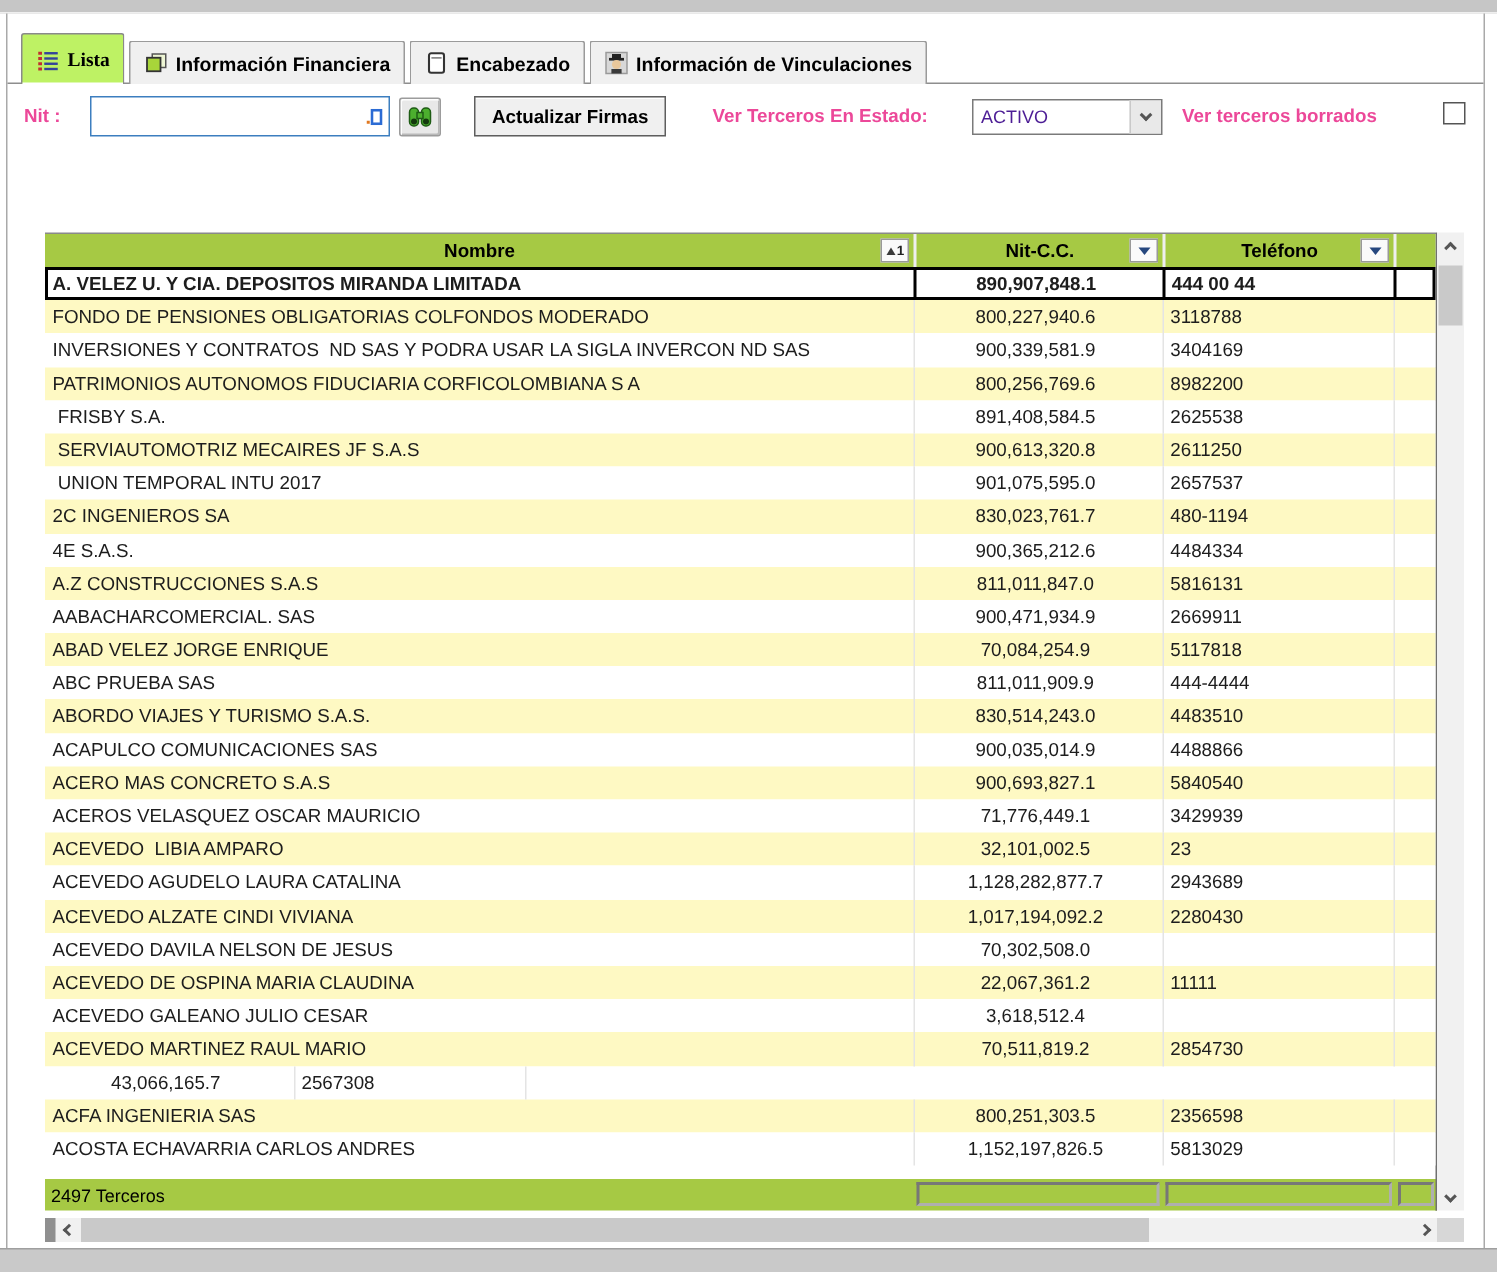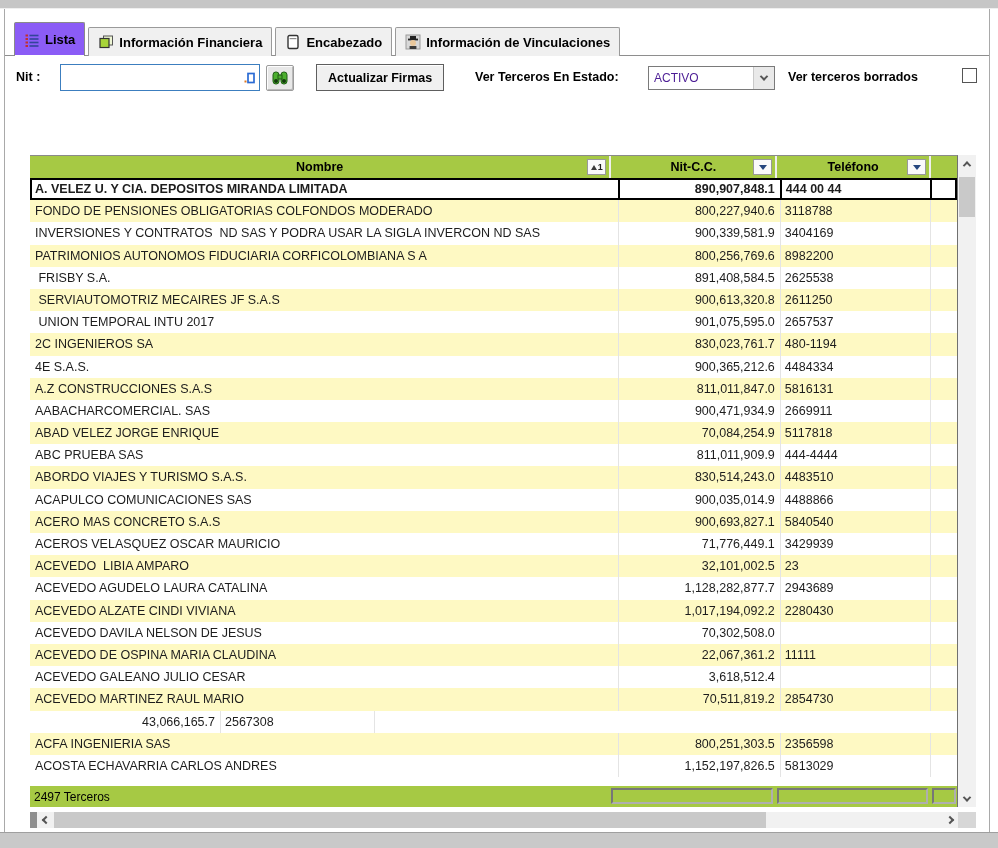--- a/index.html
+++ b/index.html
@@ -12,26 +12,26 @@
   .left-edge   { position:absolute; left:4px; top:9px; bottom:16px; width:1px; background:#A9A9A9; }
   .right-edge  { position:absolute; left:989px; top:9px; bottom:16px; width:1px; background:#A9A9A9; }
   .bottom-strip{ position:absolute; left:0; bottom:0; width:998px; height:16px; background:#C9C9C9; border-top:1px solid #9F9F9F; }
 
   
   .tabbar { position:absolute; left:14px; top:21px; height:35px; display:flex; align-items:flex-end; gap:3px; z-index:3; }
   .tabline { position:absolute; left:5px; top:55px; width:984px; height:1px; background:#8E8E8E; z-index:1; }
   .tab { display:flex; align-items:center; gap:5px; padding:0 9px; height:29px;
          background:#F0F0F0; border:1px solid #9A9A9A; border-bottom:none;
          border-radius:2px 2px 0 0; font-size:13px; font-weight:bold; color:#000; position:relative; z-index:2; }
-  .tab.active { height:34px; background:#8b5cf6; border-color:#8A8A8A; z-index:4; }
+  .tab.active { height:34px; background:#bef264; border-color:#8A8A8A; z-index:4;font-family:Liberation Serif, serif; }
   .tab.active::after { content:""; position:absolute; left:0; right:0; bottom:-1px; height:2px; background:#FFFFFF; }
   .tab .ticon { width:16px; height:16px; flex:0 0 16px; }
 
   
-  .lbl { position:absolute; font-size:12.5px; font-weight:bold; color:#000000; white-space:nowrap; }
+  .lbl { position:absolute; font-size:12.5px; font-weight:bold; color:#ec4899; white-space:nowrap; }
   .nit-input { position:absolute; left:60px; top:64px; width:200px; height:27px;
                background:#FFF; border:1px solid #3C7EBF; display:flex; align-items:center; justify-content:flex-end; padding-right:3px; }
   .lookup-btn { position:absolute; left:266px; top:65px; width:28px; height:26px;
                 background:#E8E8E8; border:1px solid #9C9C9C; border-radius:2px;
                 box-shadow: inset 1px 1px 0 #FDFDFD, inset -1px -1px 0 #B9B9B9;
                 display:flex; align-items:center; justify-content:center; }
   .btn { position:absolute; left:316px; top:64px; height:27px; padding:0 11px;
          background:#F0F0F0; border:1px solid #5E5E5E; font-size:12.5px; font-weight:bold; color:#000;
          display:flex; align-items:center; box-shadow: inset 0 1px 0 #FFFFFF; }
   .combo { position:absolute; left:648px; top:66px; width:127px; height:24px;
@@ -64,21 +64,21 @@
   .sort-num { font-size:9px; font-weight:bold; color:#222; line-height:1; }
 
   .rows { }
   .row { display:flex; height:22.2px; line-height:22.2px; font-size:12.5px; color:#1D1D1D; background:#FFFFFF; }
   .row.alt { background:#fef9c3; }
   .row.selected { background:#FFFFFF; font-weight:bold; box-shadow: inset 0 0 0 2px #000; }
   .cell { height:100%; overflow:hidden; white-space:pre; }
   .cell + .cell { border-left:1px solid #E4E4E4; }
   .row.selected .cell + .cell { border-left:2px solid #000; }
   .cell.c-nombre { padding-left:5px; }
-  .cell.c-nit { text-align:right; padding-right:5px;margin-left:24px; }
+  .cell.c-nit { text-align:center; padding-right:5px; }
   .cell.c-tel { padding-left:4px; }
 
   
   .foot { position:absolute; left:30px; top:786px; width:928px; height:21px; background:#A6C944;
           border-right:1px solid #707070; display:flex; align-items:center; }
   .foot .status { font-size:12px; color:#000; padding-left:4px; }
   .fbox { position:absolute; top:2px; height:16px; border:2px solid #777; border-bottom-color:#AFAFAF; border-right-color:#AFAFAF; }
   .fbox.f-nit { left:581px; width:162px; }
   .fbox.f-tel { left:747px; width:151px; }
   .fbox.f-extra { left:902px; width:24px; }

